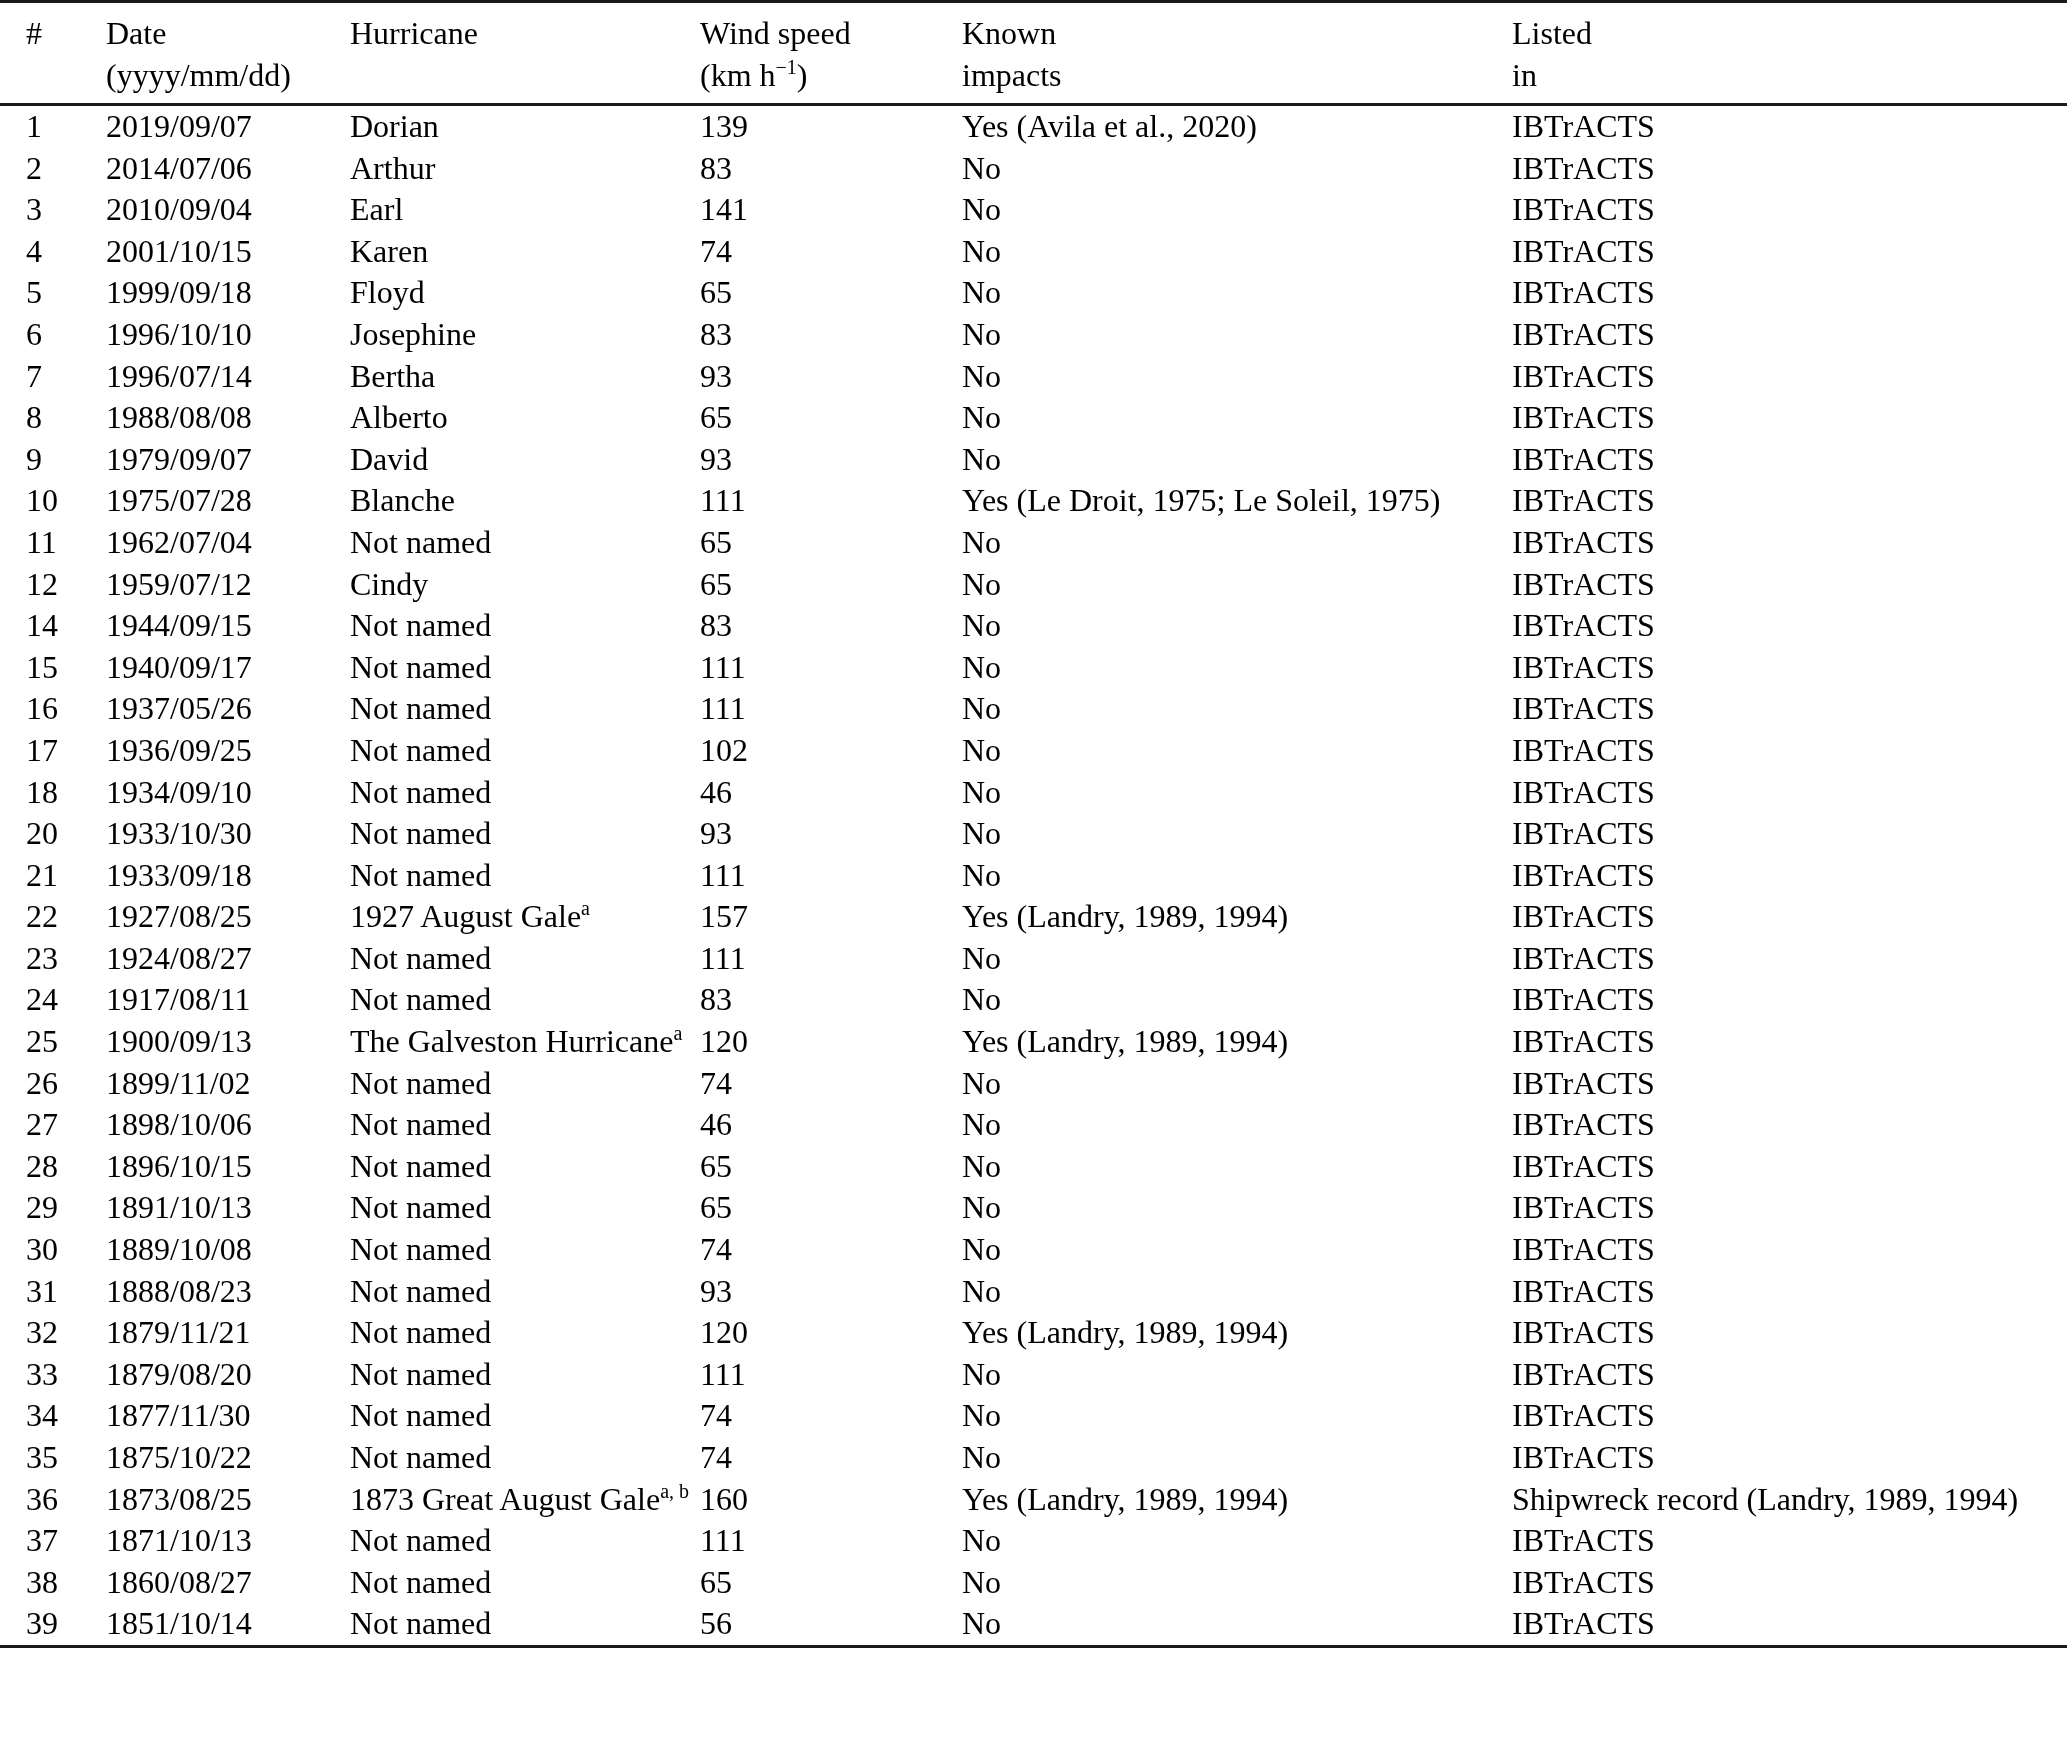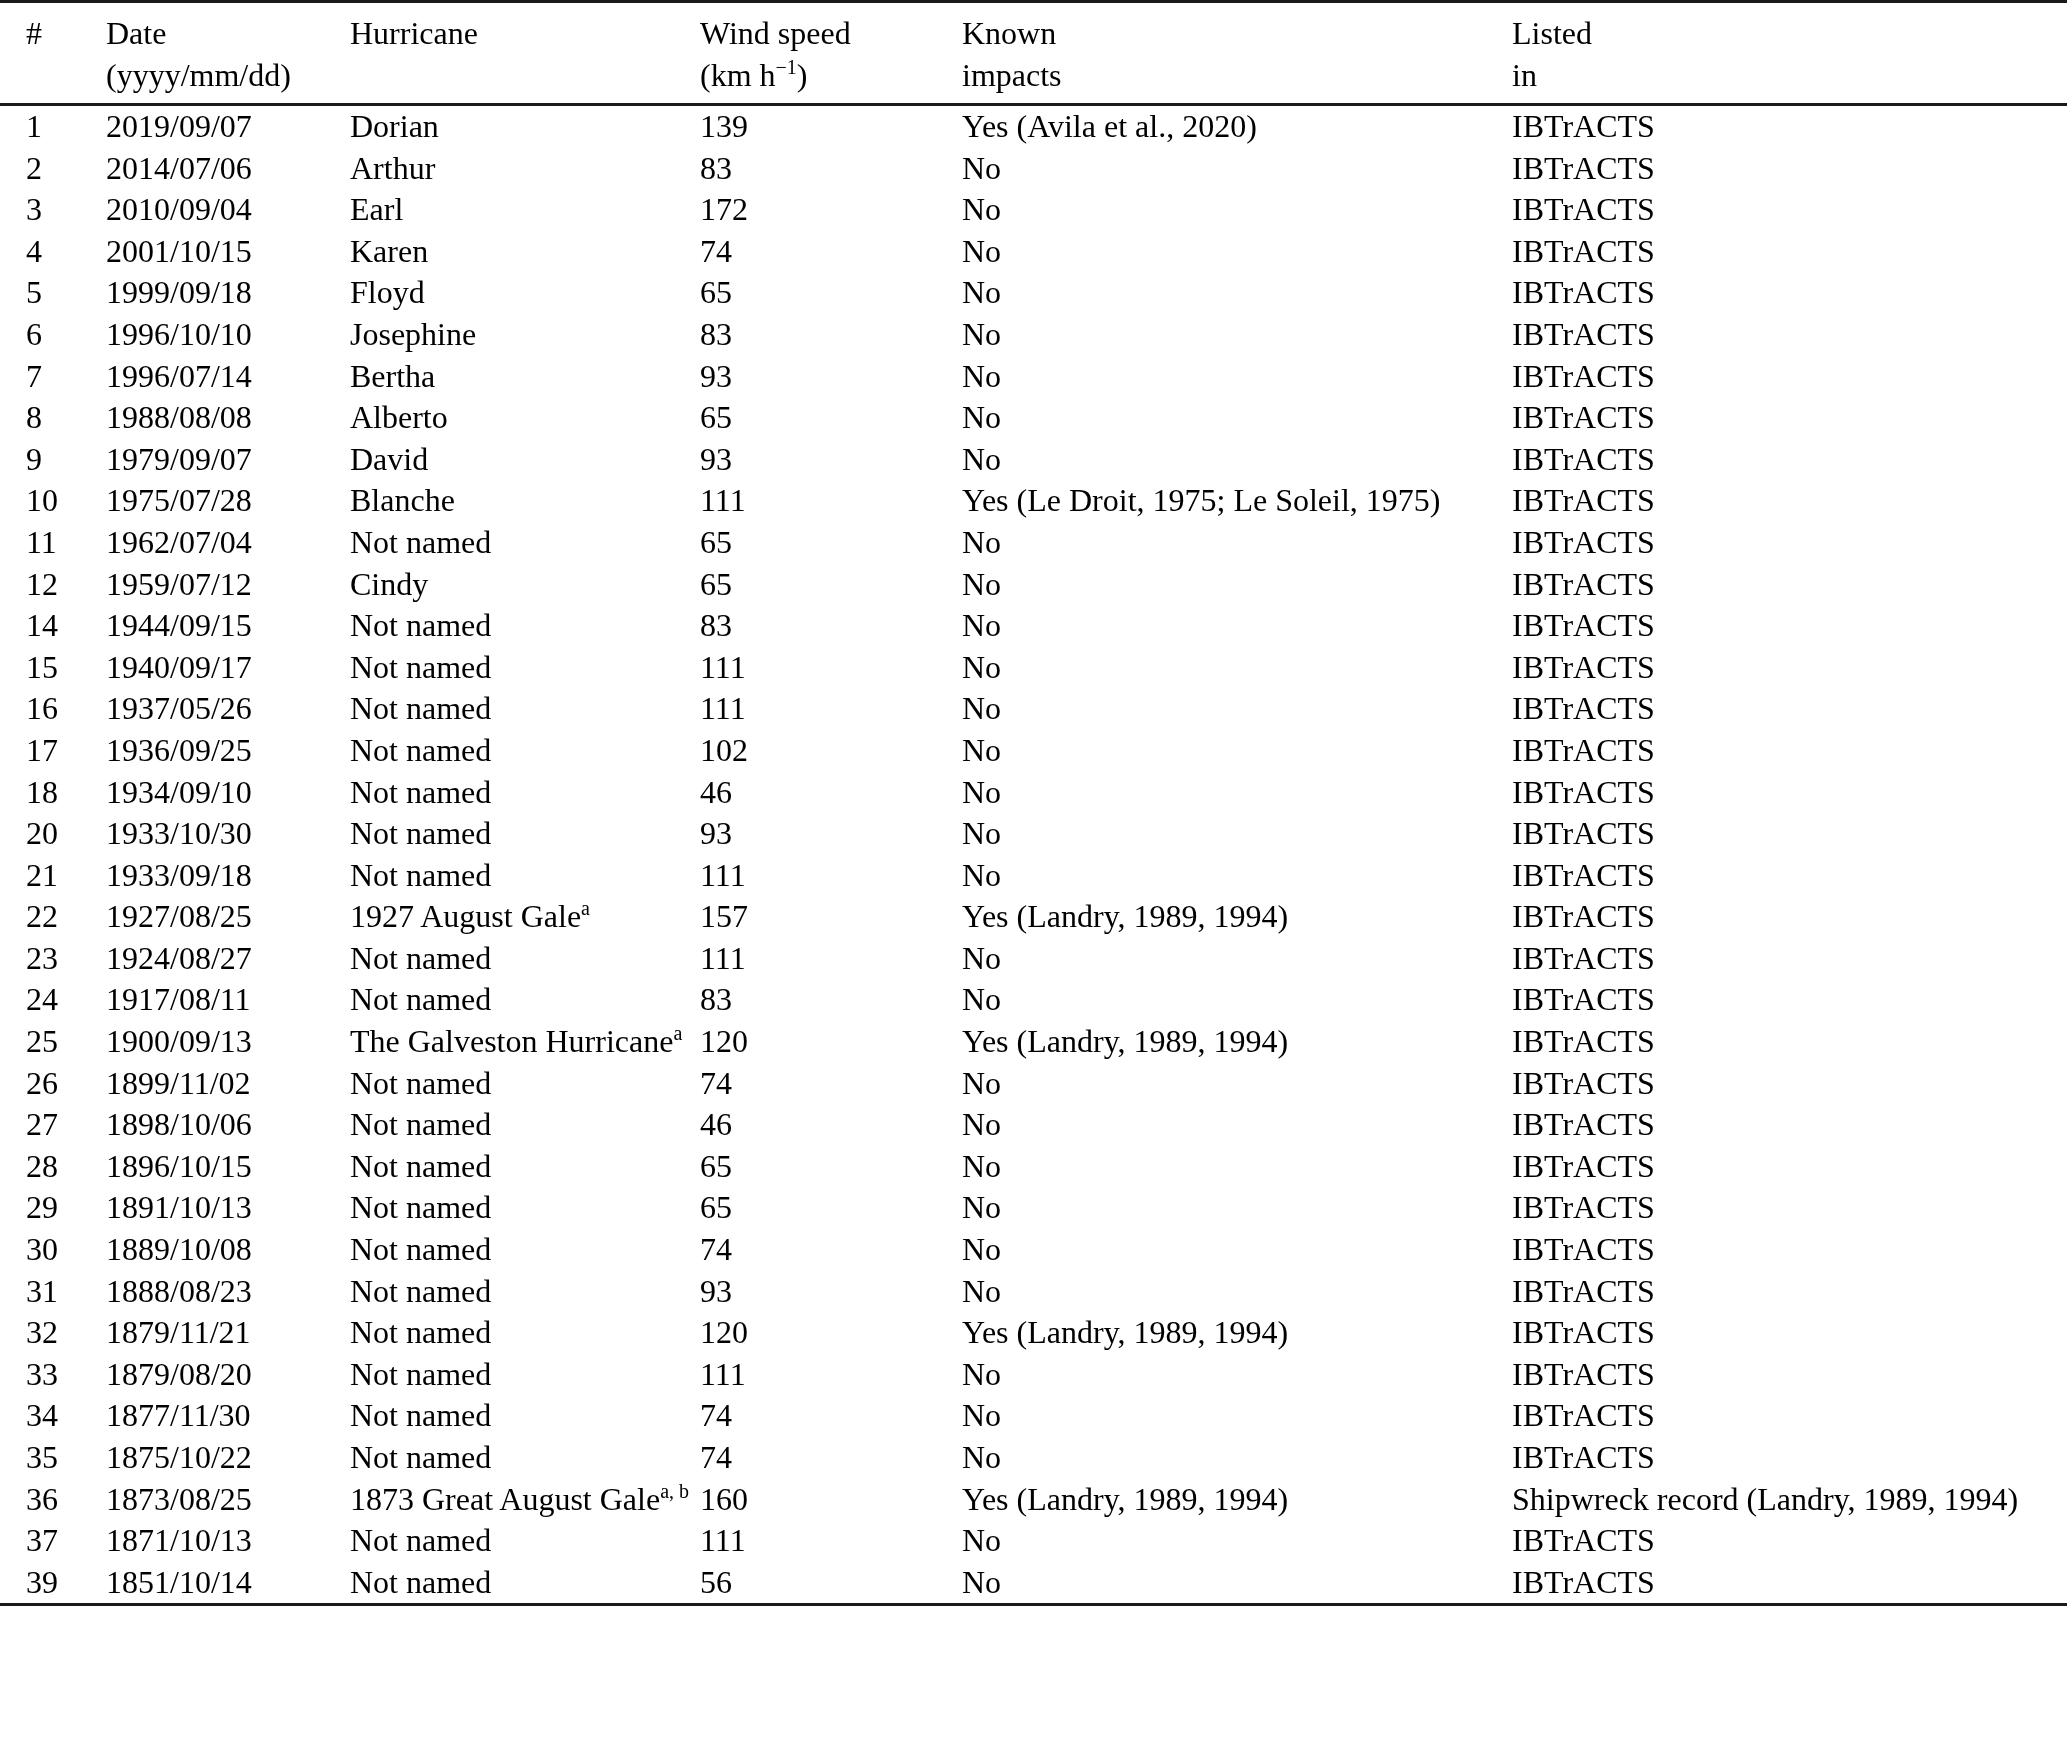--- a/index.html
+++ b/index.html
@@ -98,21 +98,21 @@
         <td class="c-date">2014/07/06</td>
         <td class="c-hur">Arthur</td>
         <td class="c-wind">83</td>
         <td class="c-imp">No</td>
         <td class="c-listed">IBTrACTS</td>
       </tr>
       <tr>
         <td class="c-num">3</td>
         <td class="c-date">2010/09/04</td>
         <td class="c-hur">Earl</td>
-        <td class="c-wind">172</td>
+        <td class="c-wind">141</td>
         <td class="c-imp">No</td>
         <td class="c-listed">IBTrACTS</td>
       </tr>
       <tr>
         <td class="c-num">4</td>
         <td class="c-date">2001/10/15</td>
         <td class="c-hur">Karen</td>
         <td class="c-wind">74</td>
         <td class="c-imp">No</td>
         <td class="c-listed">IBTrACTS</td>
@@ -359,20 +359,28 @@
       </tr>
       <tr>
         <td class="c-num">37</td>
         <td class="c-date">1871/10/13</td>
         <td class="c-hur">Not named</td>
         <td class="c-wind">111</td>
         <td class="c-imp">No</td>
         <td class="c-listed">IBTrACTS</td>
       </tr>
       <tr>
+        <td class="c-num">38</td>
+        <td class="c-date">1860/08/27</td>
+        <td class="c-hur">Not named</td>
+        <td class="c-wind">65</td>
+        <td class="c-imp">No</td>
+        <td class="c-listed">IBTrACTS</td>
+      </tr>
+      <tr>
         <td class="c-num">39</td>
         <td class="c-date">1851/10/14</td>
         <td class="c-hur">Not named</td>
         <td class="c-wind">56</td>
         <td class="c-imp">No</td>
         <td class="c-listed">IBTrACTS</td>
       </tr>
     </tbody>
 </table>
 

